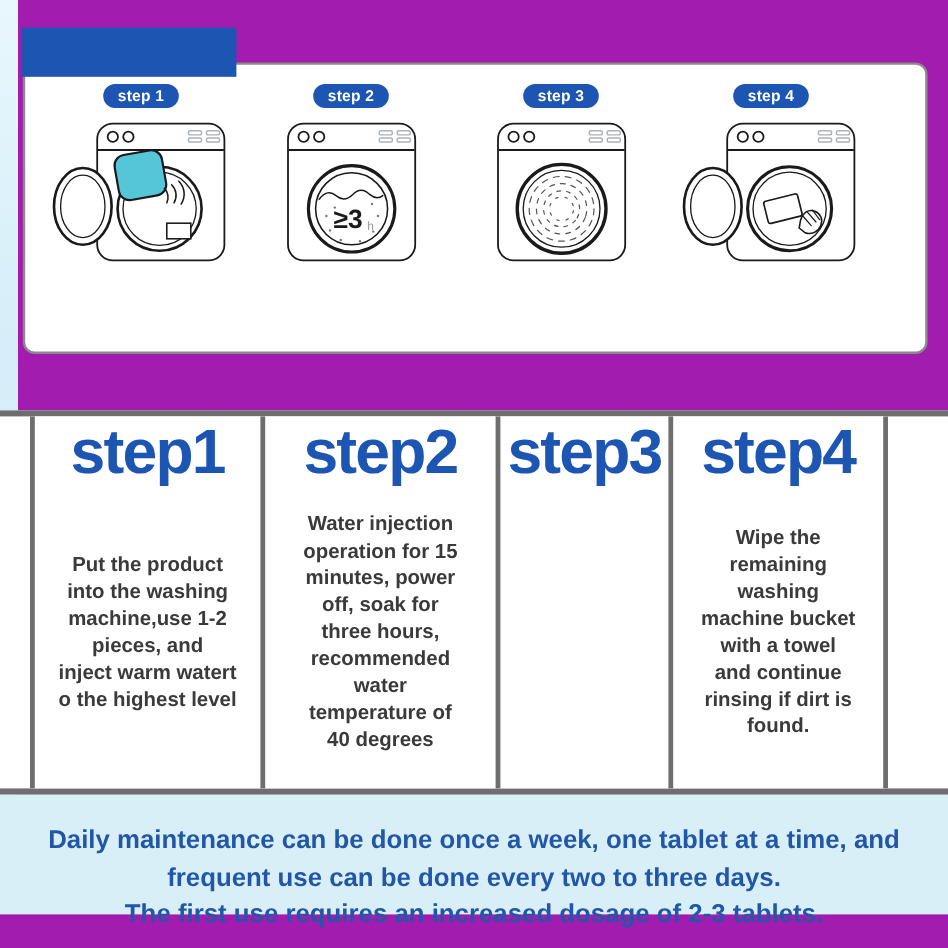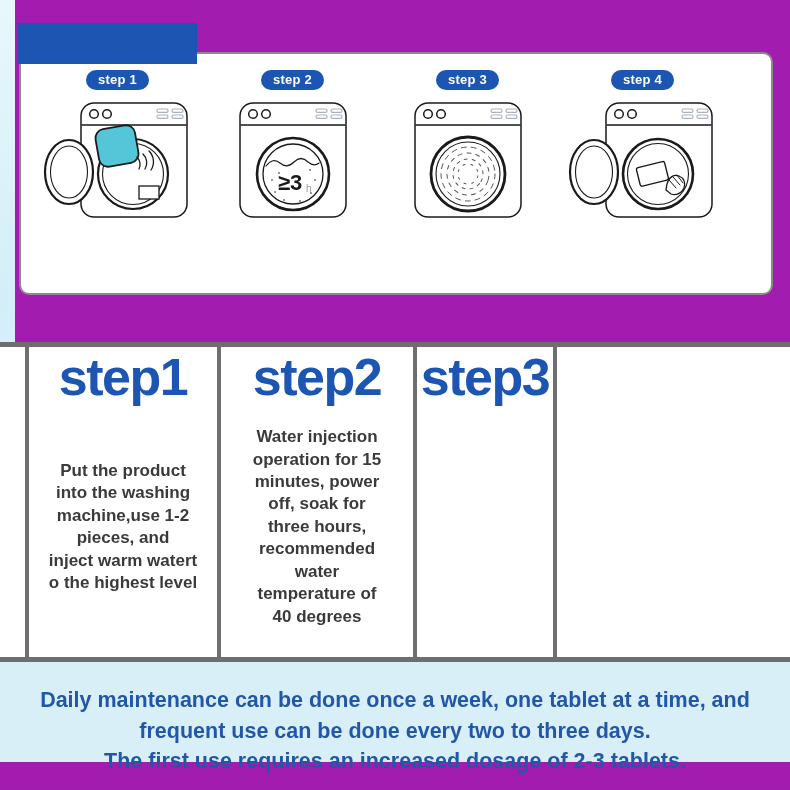--- a/index.html
+++ b/index.html
@@ -188,20 +188,33 @@
 water
 temperature of
 40 degrees</div>
         </div>
       </div>
 
       <div class="cell cell-3">
         <div class="step-heading" style="color:#1c55b2;">step3</div>
       </div>
 
+      <div class="cell cell-4">
+        <div class="step-heading" style="color:#1c55b2;">step4</div>
+        <div class="desc-wrap">
+          <div class="step-desc">Wipe the
+remaining
+washing
+machine bucket
+with a towel
+and continue
+rinsing if dirt is
+found.</div>
+        </div>
+      </div>
 
     </div>
   </div>
 
   <div class="footer-banner" style="background:#d9eff7;">
     <div class="footer-text" style="color:#2257a8;">Daily maintenance can be done once a week, one tablet at a time, and
 frequent use can be done every two to three days.
 The first use requires an increased dosage of 2-3 tablets.</div>
   </div>
 

